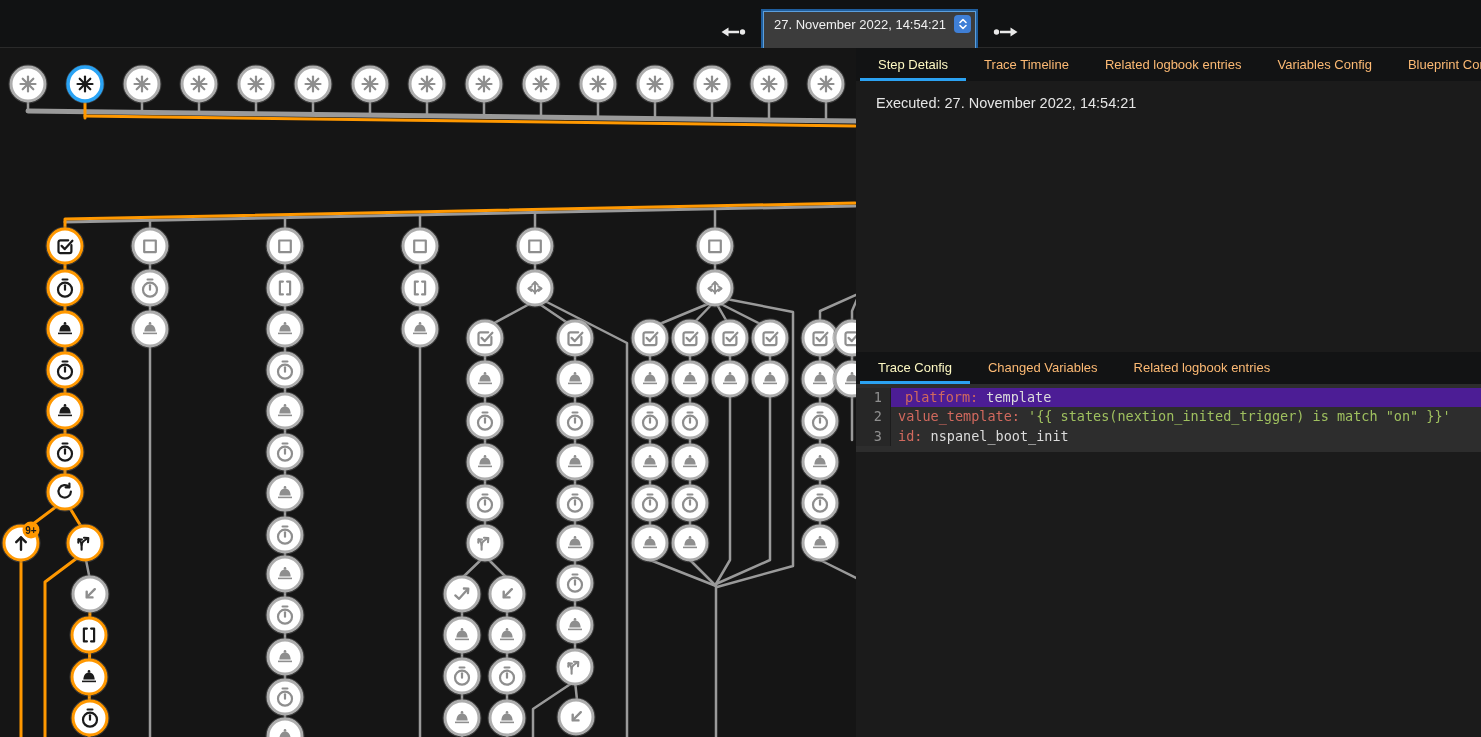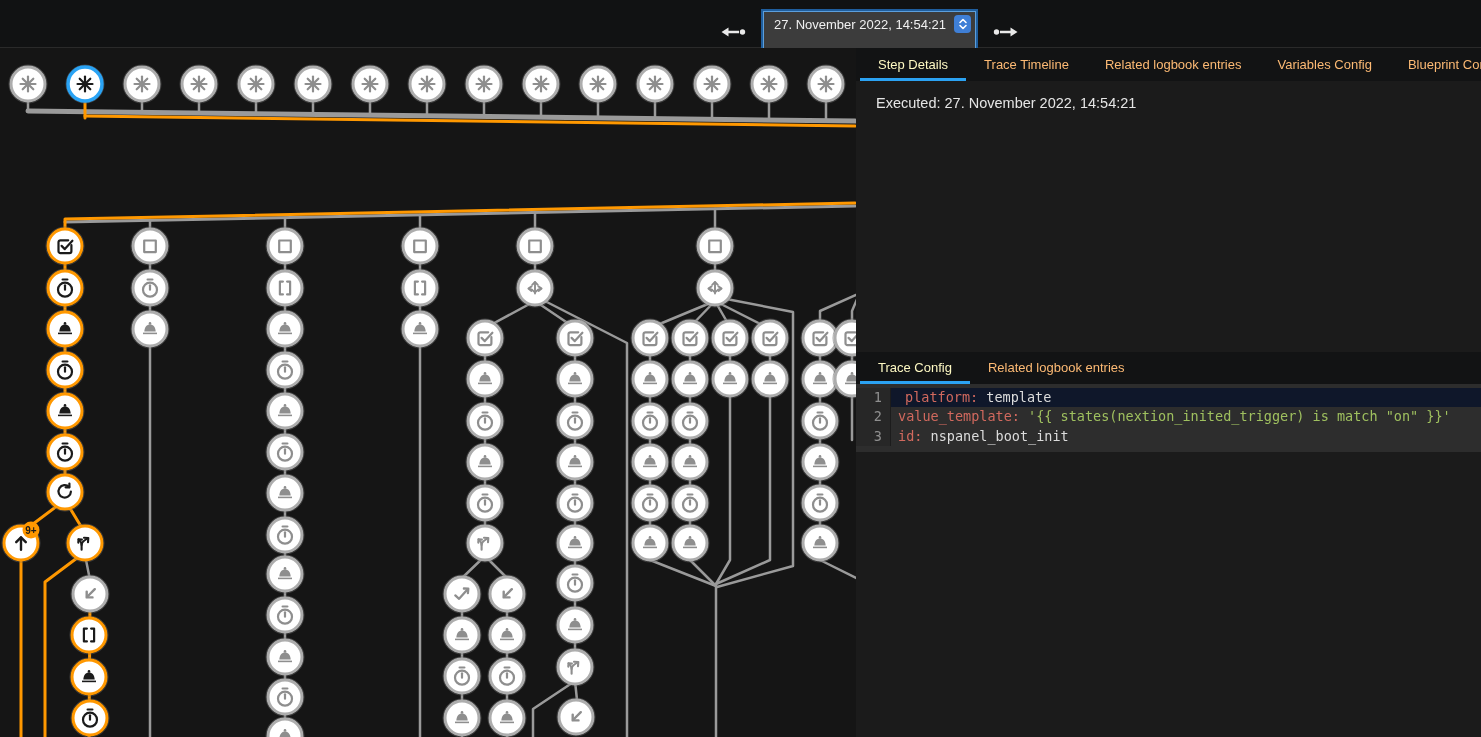--- a/index.html
+++ b/index.html
@@ -26,21 +26,21 @@
   .tabbar .tab.active{color:#fef9c3;border-bottom-color:#2ba2f2;}
   .content1{flex:0 0 271px;background:#1b1b1b;padding:14px 20px;box-sizing:border-box;
          color:#e5e5e5;font-size:14.5px;}
   .tabbar2{flex:0 0 32px;}
   .codewrap{background:#2d2d2d;font-family:"DejaVu Sans Mono", monospace;font-size:13.5px;
          line-height:19.3px;padding:4px 0 6px 0;}
   .cl{display:flex;}
   .cl .ln{flex:0 0 26px;text-align:right;padding-right:8px;color:#8f8f8f;background:#272727;
          border-right:1px solid #1c1c1c;user-select:none;}
   .cl .ct{flex:1;padding-left:7px;white-space:pre;}
-  .cl.active .ct{background:#0f172a;padding-left:14px;}
+  .cl.active .ct{background:#4c1d95;padding-left:14px;}
   .tok-k{color:#d1695e;}
   .tok-s{color:#9fc05f;}
   .tok-p{color:#dcdcdc;}
   .panel-rest{flex:1;background:#1b1b1b;}
 </style>
 </head>
 <body>
 
 <div class="app">
 
@@ -1022,20 +1022,21 @@
         <div class="tab">Trace Timeline</div>
         <div class="tab">Related logbook entries</div>
         <div class="tab">Variables Config</div>
         <div class="tab">Blueprint Config</div>
       </div>
     <div class="content1">
       <div>Executed: 27. November 2022, 14:54:21</div>
     </div>
     <div class="tabbar tabbar2" id="bottom-tabs">
         <div class="tab active">Trace Config</div>
+        <div class="tab">Changed Variables</div>
         <div class="tab">Related logbook entries</div>
       </div>
     <div class="codewrap" id="code">
         <div class="cl active">
           <span class="ln">1</span>
           <span class="ct"><span class="tok-k">platform:</span><span class="tok-p"> template</span></span>
         </div>
         <div class="cl">
           <span class="ln">2</span>
           <span class="ct"><span class="tok-k">value_template:</span><span class="tok-p"> </span><span class="tok-s">'{{ states(nextion_inited_trigger) is match "on" }}'</span></span>

